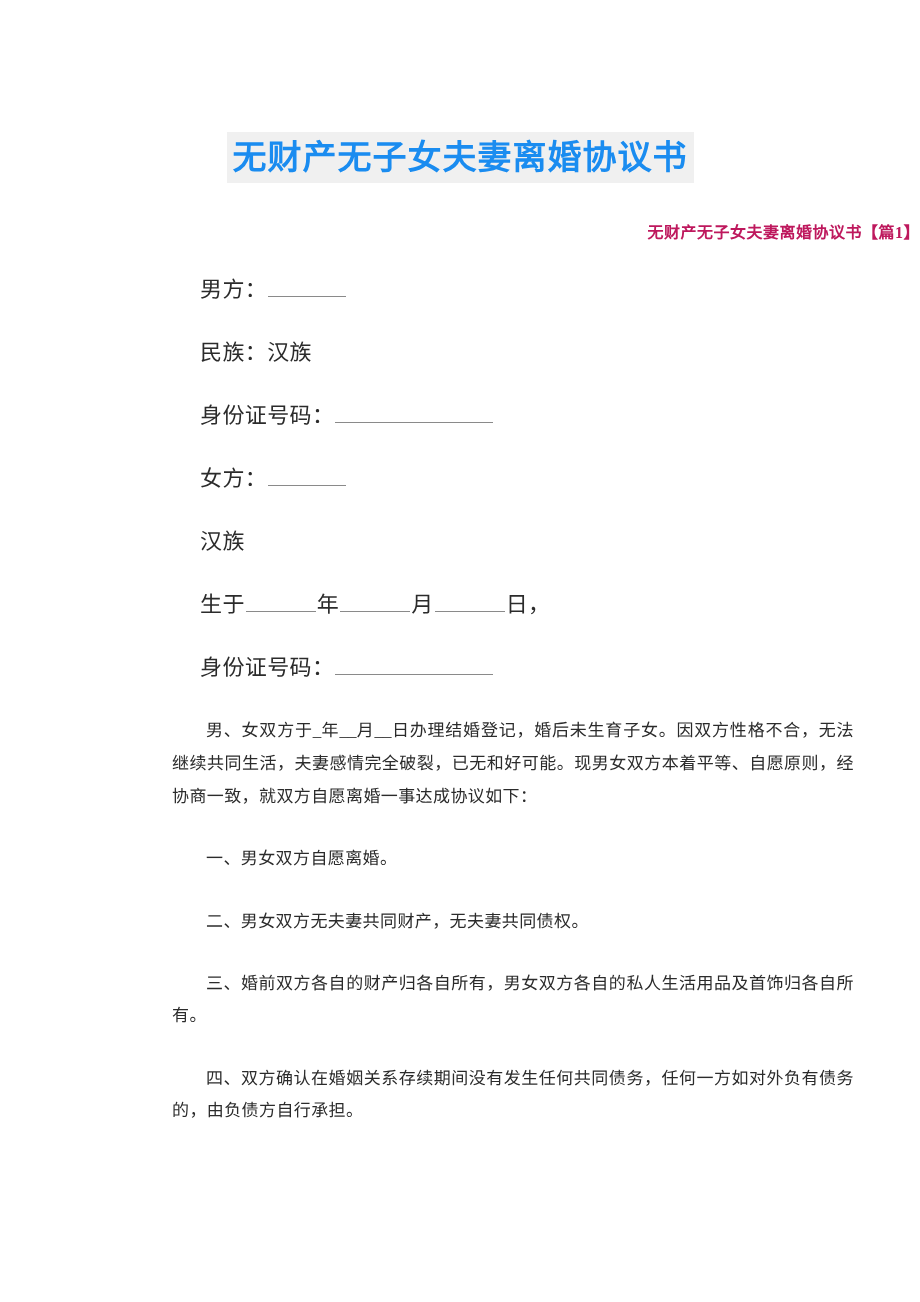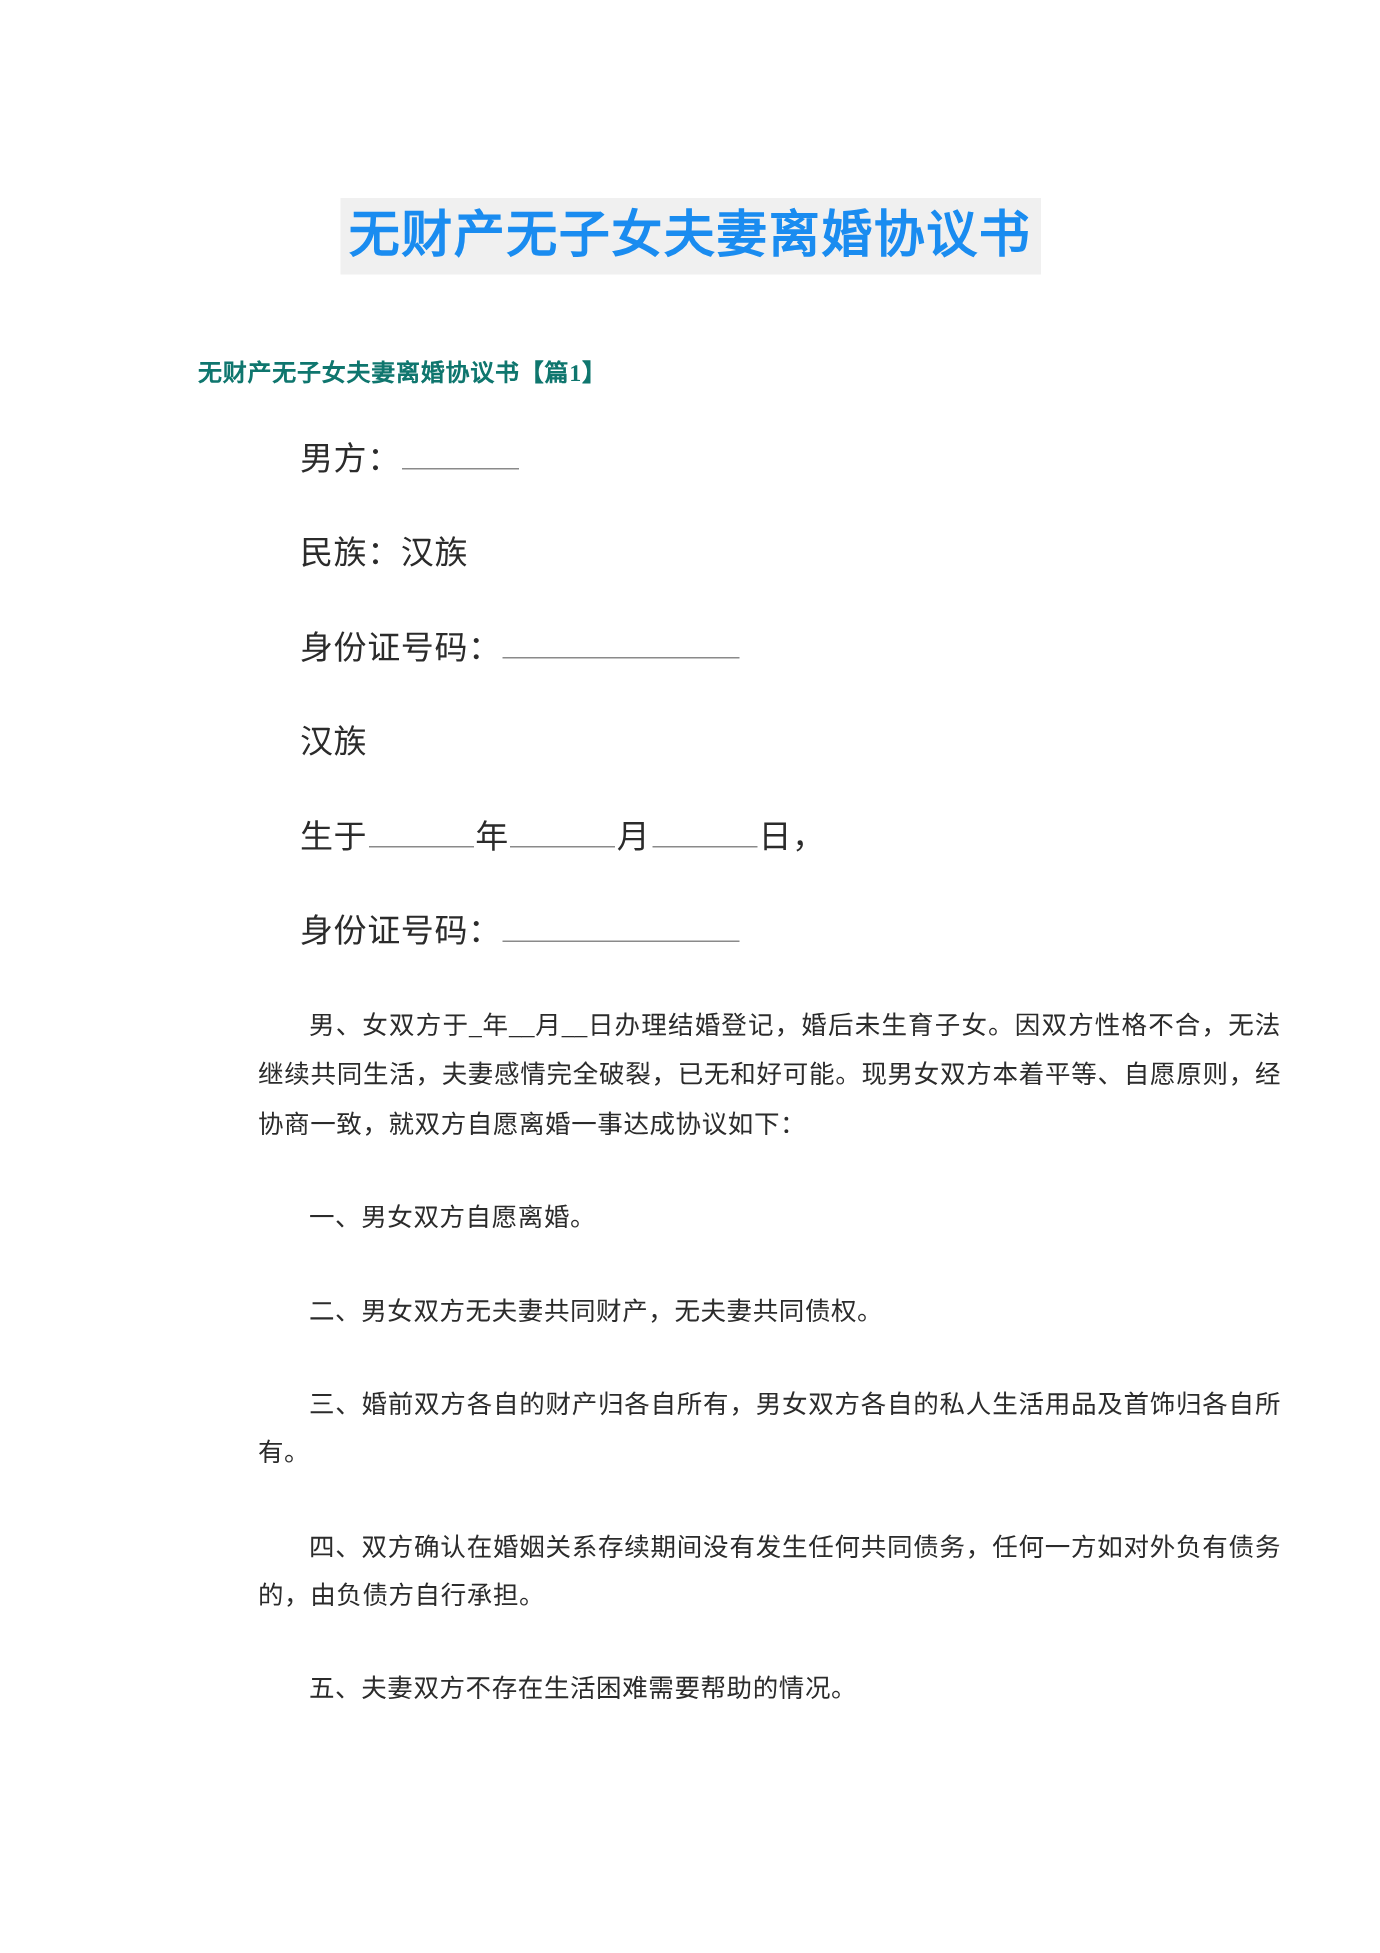--- a/index.html
+++ b/index.html
@@ -36,26 +36,27 @@
     font-weight: 700;
     color: #1a8cf0;
     background: #f0f0f0;
     letter-spacing: 1px;
     padding: 8px 6px 9px 6px;
     font-family: "Liberation Sans", "DejaVu Sans", sans-serif;
   }
 
   
   .section-heading {
-    margin: 52px 0 0 132px;
+    margin: 36px 0 0 132px;
     font-size: 16px;
     font-weight: 700;
-    color: #0f766e;
+    color: #be185d;
     letter-spacing: 0.5px;
     font-family: "Liberation Serif", "DejaVu Serif", serif;
+    text-align: right;
   }
 
   
   .body-block {
     margin: 0;
     padding: 0;
   }
 
   
   .field-line {
@@ -120,20 +121,23 @@
 
     <div class="field-line">
       <span>民族：</span><span>汉族</span>
     </div>
 
 
     <div class="field-line">
       <span>身份证号码：</span><span class="blank w-lg"></span>
     </div>
 
+    <div class="field-line">
+      <span>女方：</span><span class="blank w-md"></span>
+    </div>
 
     <div class="field-line">
       <span>汉族</span>
     </div>
 
     <div class="field-line">
       <span>生于</span><span class="blank w-sm"></span><span>年</span><span class="blank w-sm"></span><span>月</span><span class="blank w-sm"></span><span>日，</span>
     </div>
 
     <div class="field-line">
@@ -141,16 +145,15 @@
     </div>
 
     <div class="para">
       <span>男、女双方于</span><span class="u-inline">_</span><span>年</span><span class="u-inline">__</span><span>月</span><span class="u-inline">__</span><span>日</span><span>办理结婚登记，婚后未生育子女。因双方性格不合，无法继续共同生活，夫妻感情完全破裂，已无和好可能。现男女双方本着平等、自愿原则，经协商一致，就双方自愿离婚一事达成协议如下：</span>
     </div>
 
     <div class="para tight">一、男女双方自愿离婚。</div>
     <div class="para tight">二、男女双方无夫妻共同财产，无夫妻共同债权。</div>
     <div class="para tight">三、婚前双方各自的财产归各自所有，男女双方各自的私人生活用品及首饰归各自所有。</div>
     <div class="para tight">四、双方确认在婚姻关系存续期间没有发生任何共同债务，任何一方如对外负有债务的，由负债方自行承担。</div>
-    <div class="para tight">五、夫妻双方不存在生活困难需要帮助的情况。</div>
 
   </div>
 </div>
 
 </body></html>

